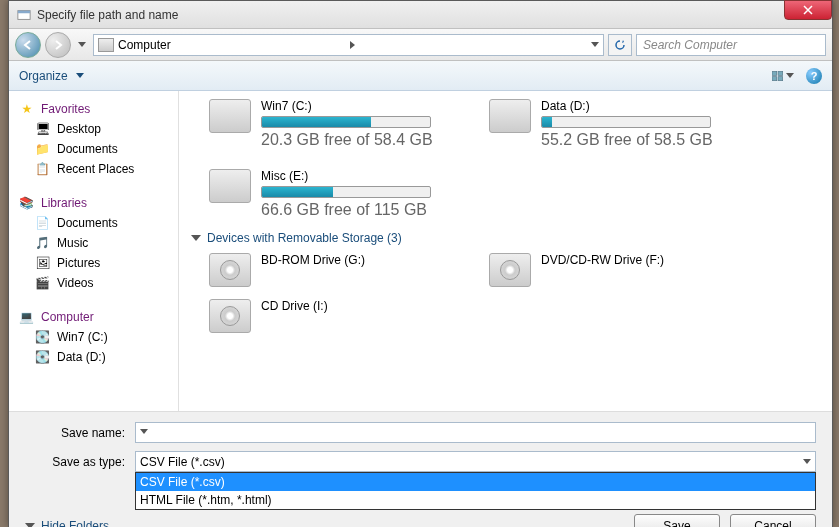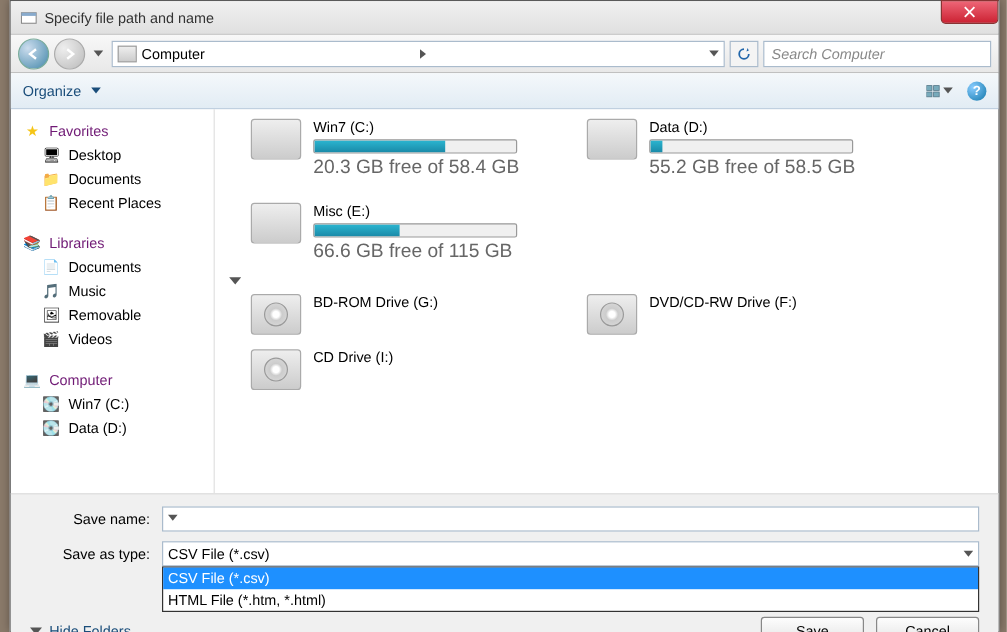--- a/index.html
+++ b/index.html
@@ -164,21 +164,21 @@
         <div class="sb-item">
             <span class="sb-icon">📄</span>
             <span>Documents</span>
           </div>
         <div class="sb-item">
             <span class="sb-icon">🎵</span>
             <span>Music</span>
           </div>
         <div class="sb-item">
             <span class="sb-icon">🖼</span>
-            <span>Removable</span>
+            <span>Pictures</span>
           </div>
         <div class="sb-item">
             <span class="sb-icon">🎬</span>
             <span>Videos</span>
           </div>
       </div>
       <div class="sb-group">
         <div class="sb-header">
           <span class="sb-icon monitor">💻</span>
           <span class="t">Computer</span>
@@ -223,20 +223,21 @@
             <div class="usage-bar">
                 <div class="usage-fill" style="width:42%"></div>
               </div>
             <div class="drive-free">66.6 GB free of 115 GB</div>
           </div>
         </div>
       </div>
 
       <div class="section-head">
         <span class="triangle"></span>
+        <span>Devices with Removable Storage (3)</span>
       </div>
       <div class="drives-row">
         <div class="drive">
           <div class="drive-icon disc"></div>
           <div class="drive-info">
               <div class="drive-name">BD-ROM Drive (G:)</div>
             </div>
         </div>
         <div class="drive">
           <div class="drive-icon disc"></div>

